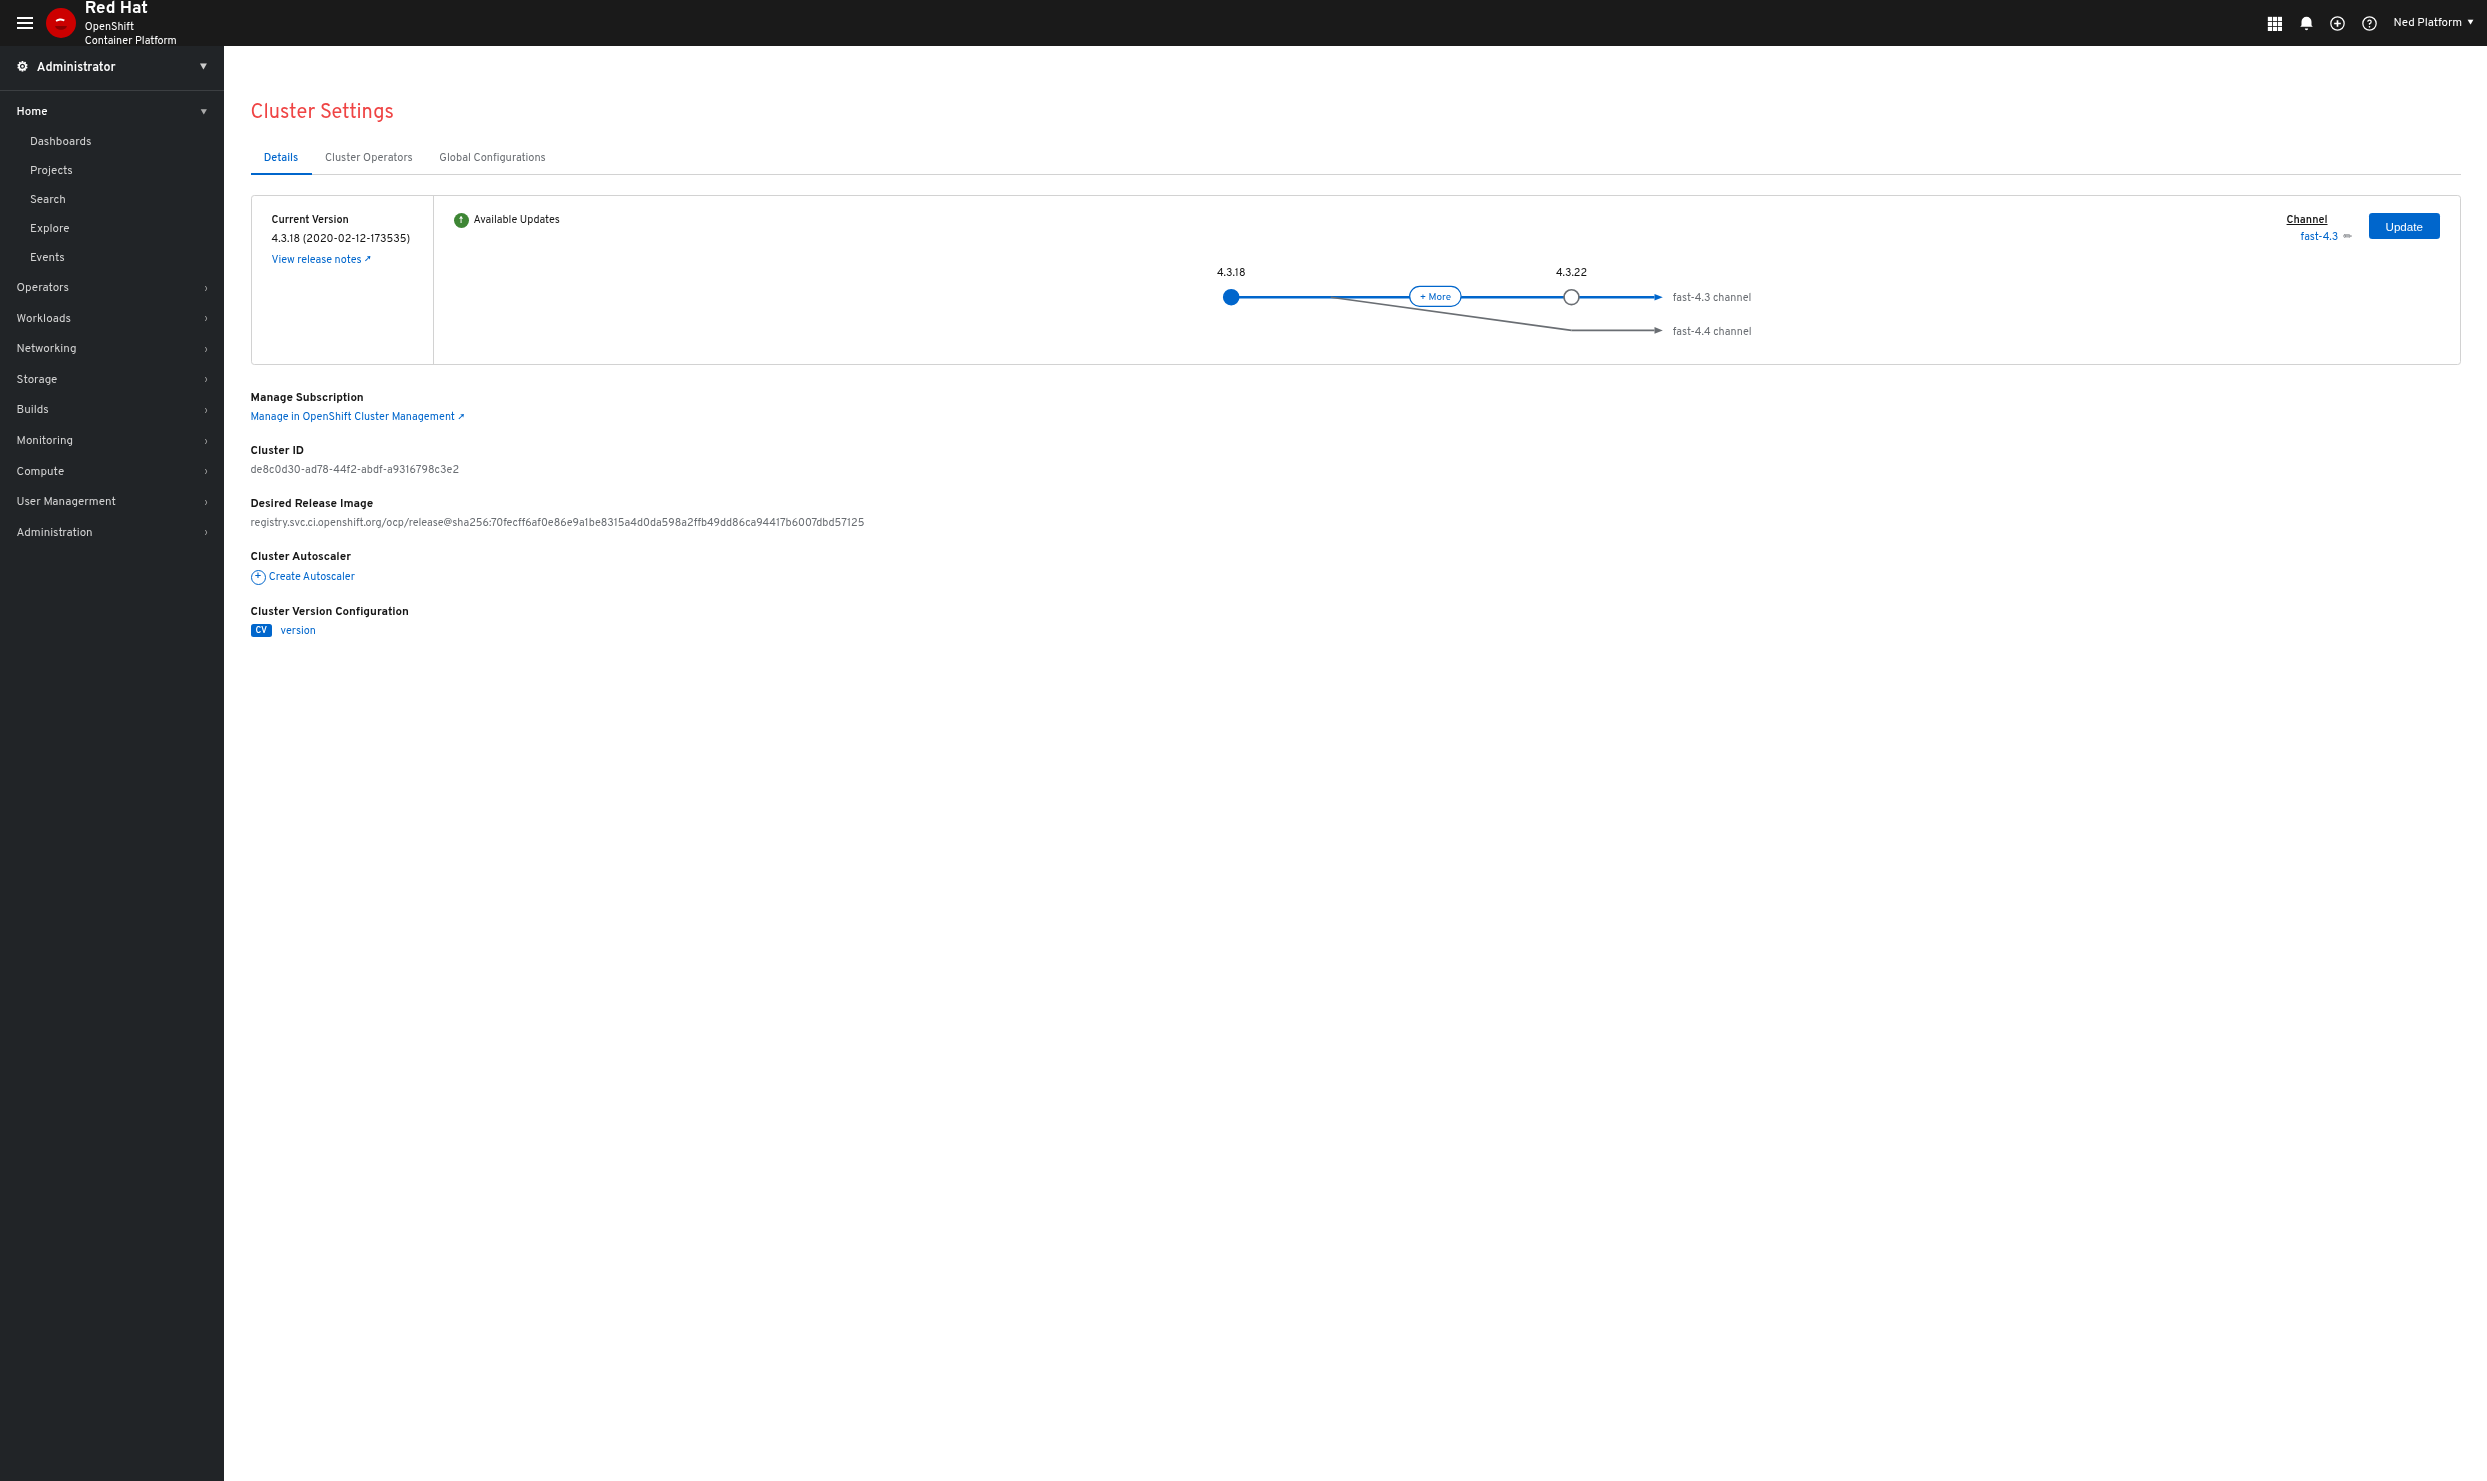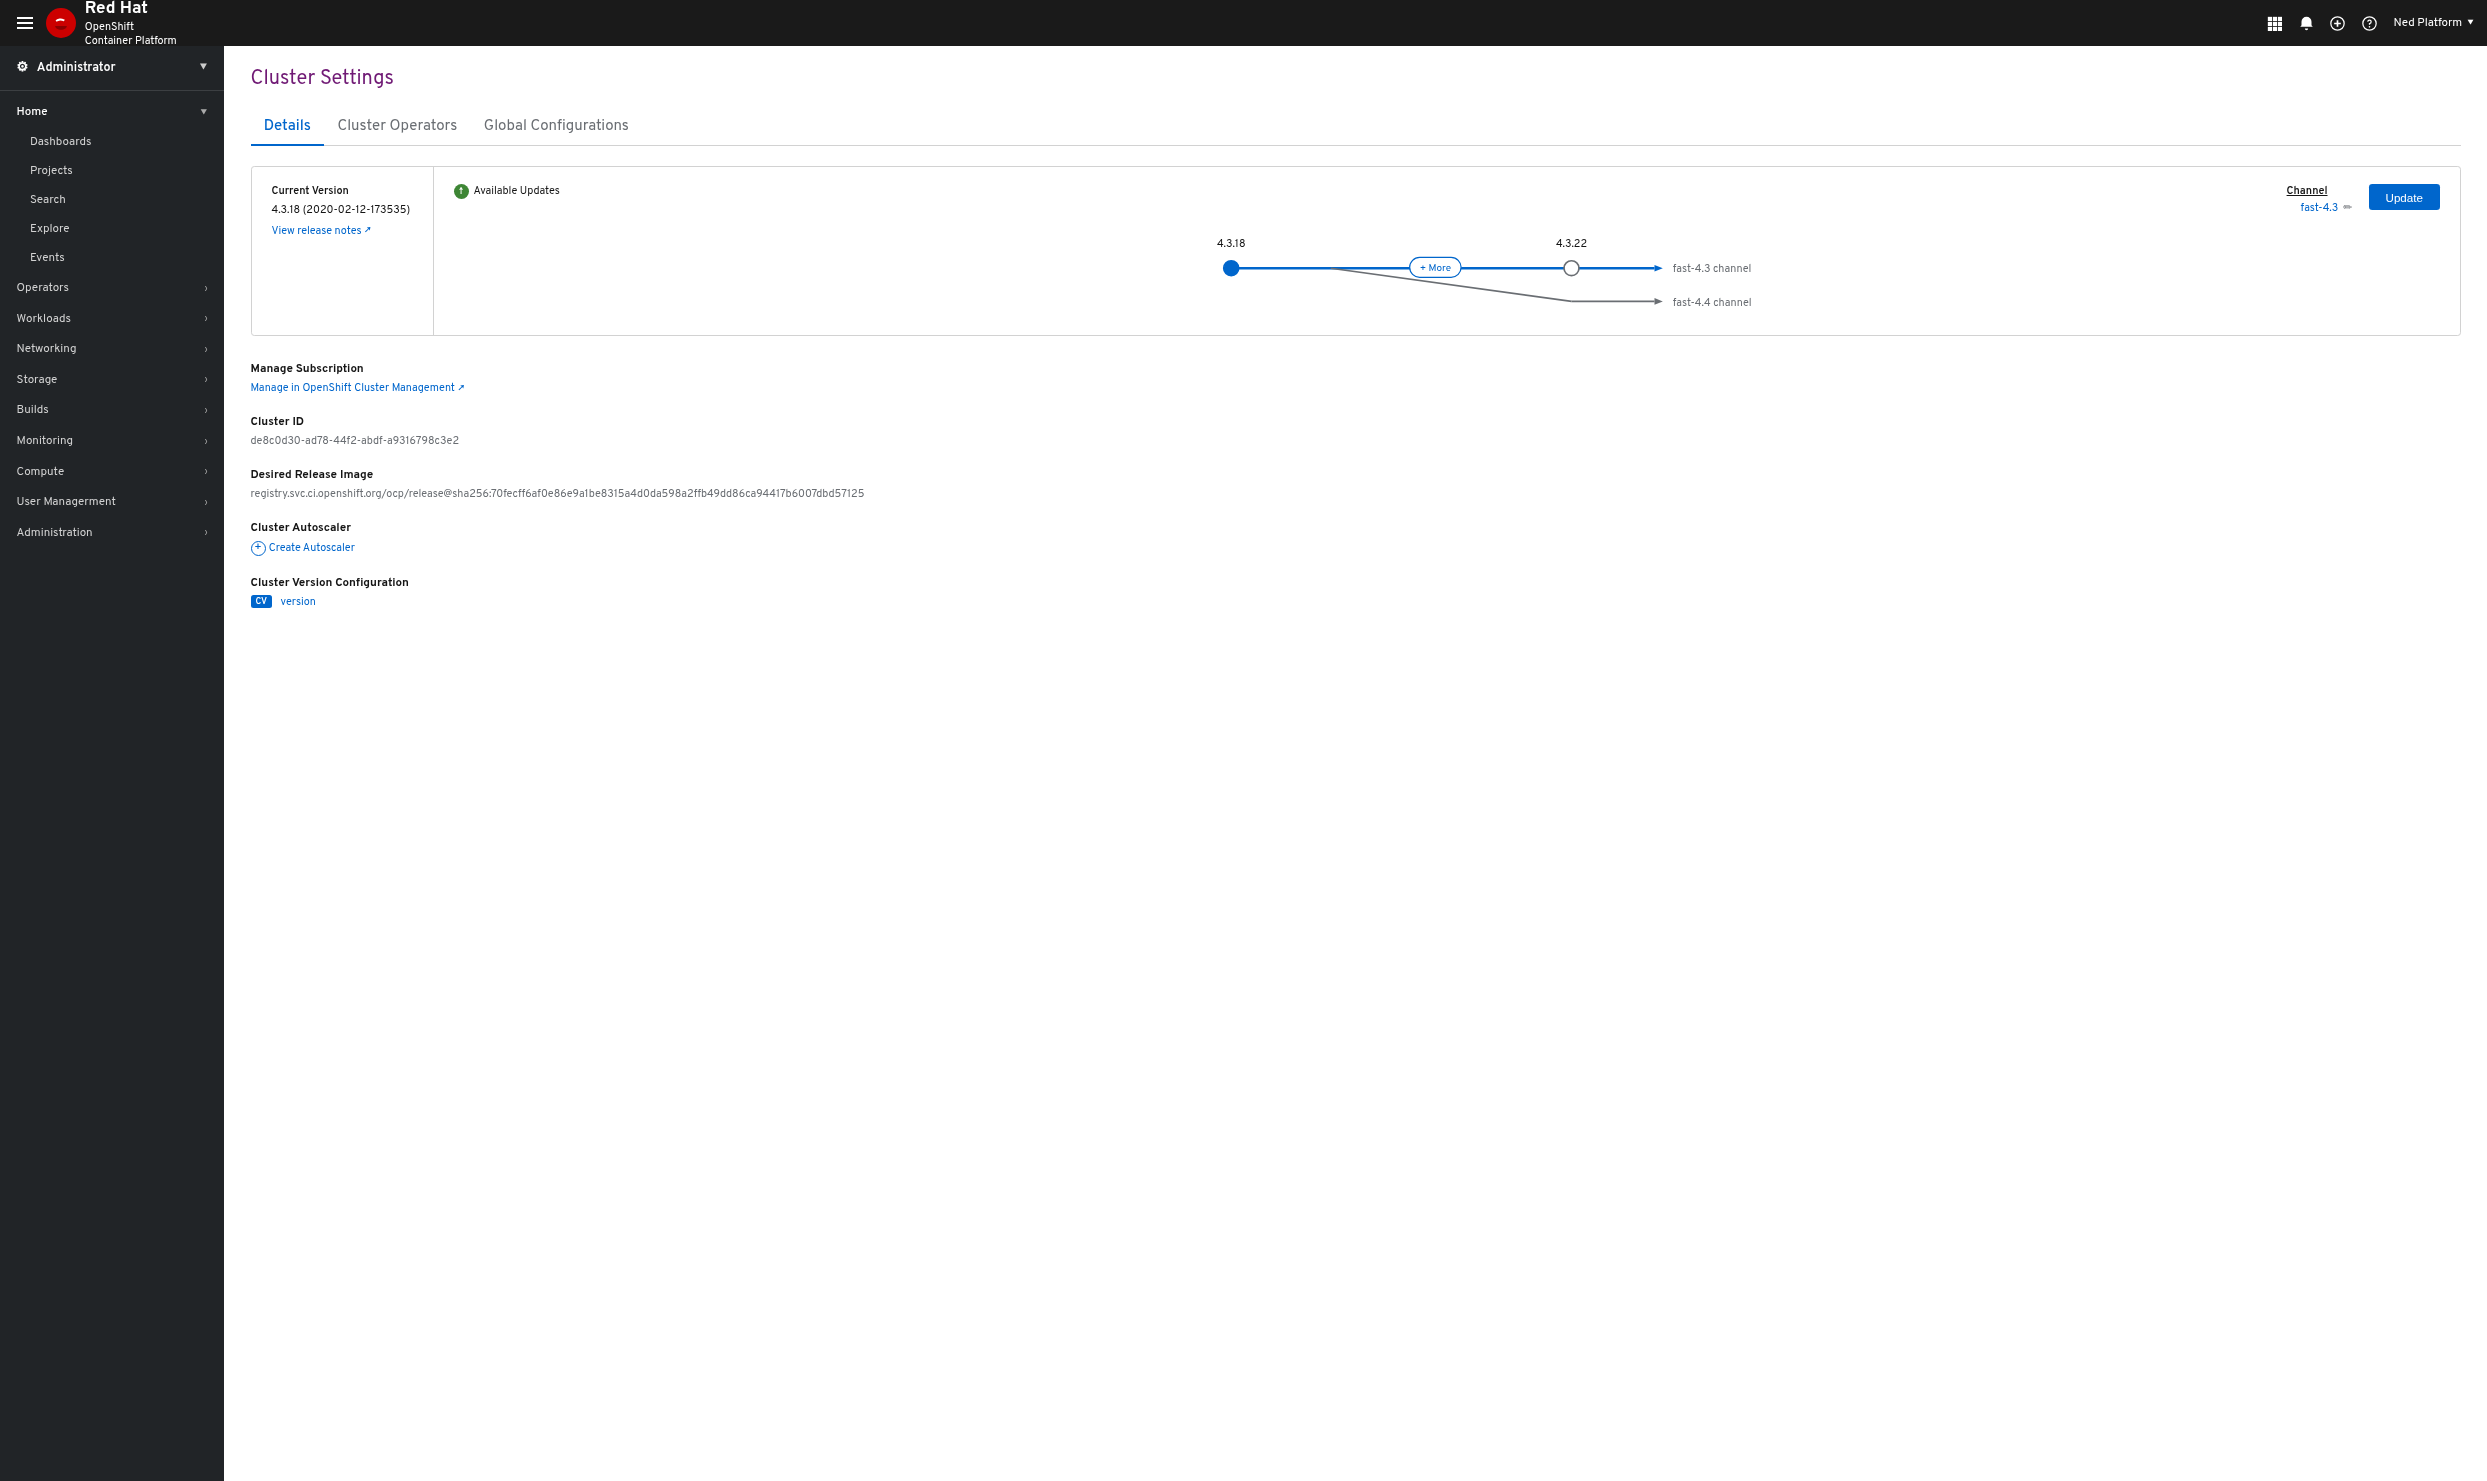--- a/index.html
+++ b/index.html
@@ -75,33 +75,34 @@
     
     .content-area {
       flex: 1;
       background: #fff;
       overflow-y: auto;
       padding: 20px 26.5px;
     }
     .page-title {
       font-size: 20px;
       font-weight: 400;
-      color: #701a75;
+      color: #ef4444;
       margin-bottom: 16.6px;
+      margin-top: 34px;
     }
 
     
     .tabs {
       display: flex;
       border-bottom: 0.8px solid #d2d2d2;
       margin-bottom: 20px;
     }
     .tab {
       padding: 8.3px 13.3px;
-      font-size: 15px;
+      font-size: 11px;
       color: #6a6e73;
       cursor: pointer;
       border-bottom: 2.5px solid transparent;
       margin-bottom: -0.8px;
       text-decoration: none;
     }
     .tab.active {
       color: #0066cc;
       border-bottom-color: #0066cc;
       font-weight: 500;

